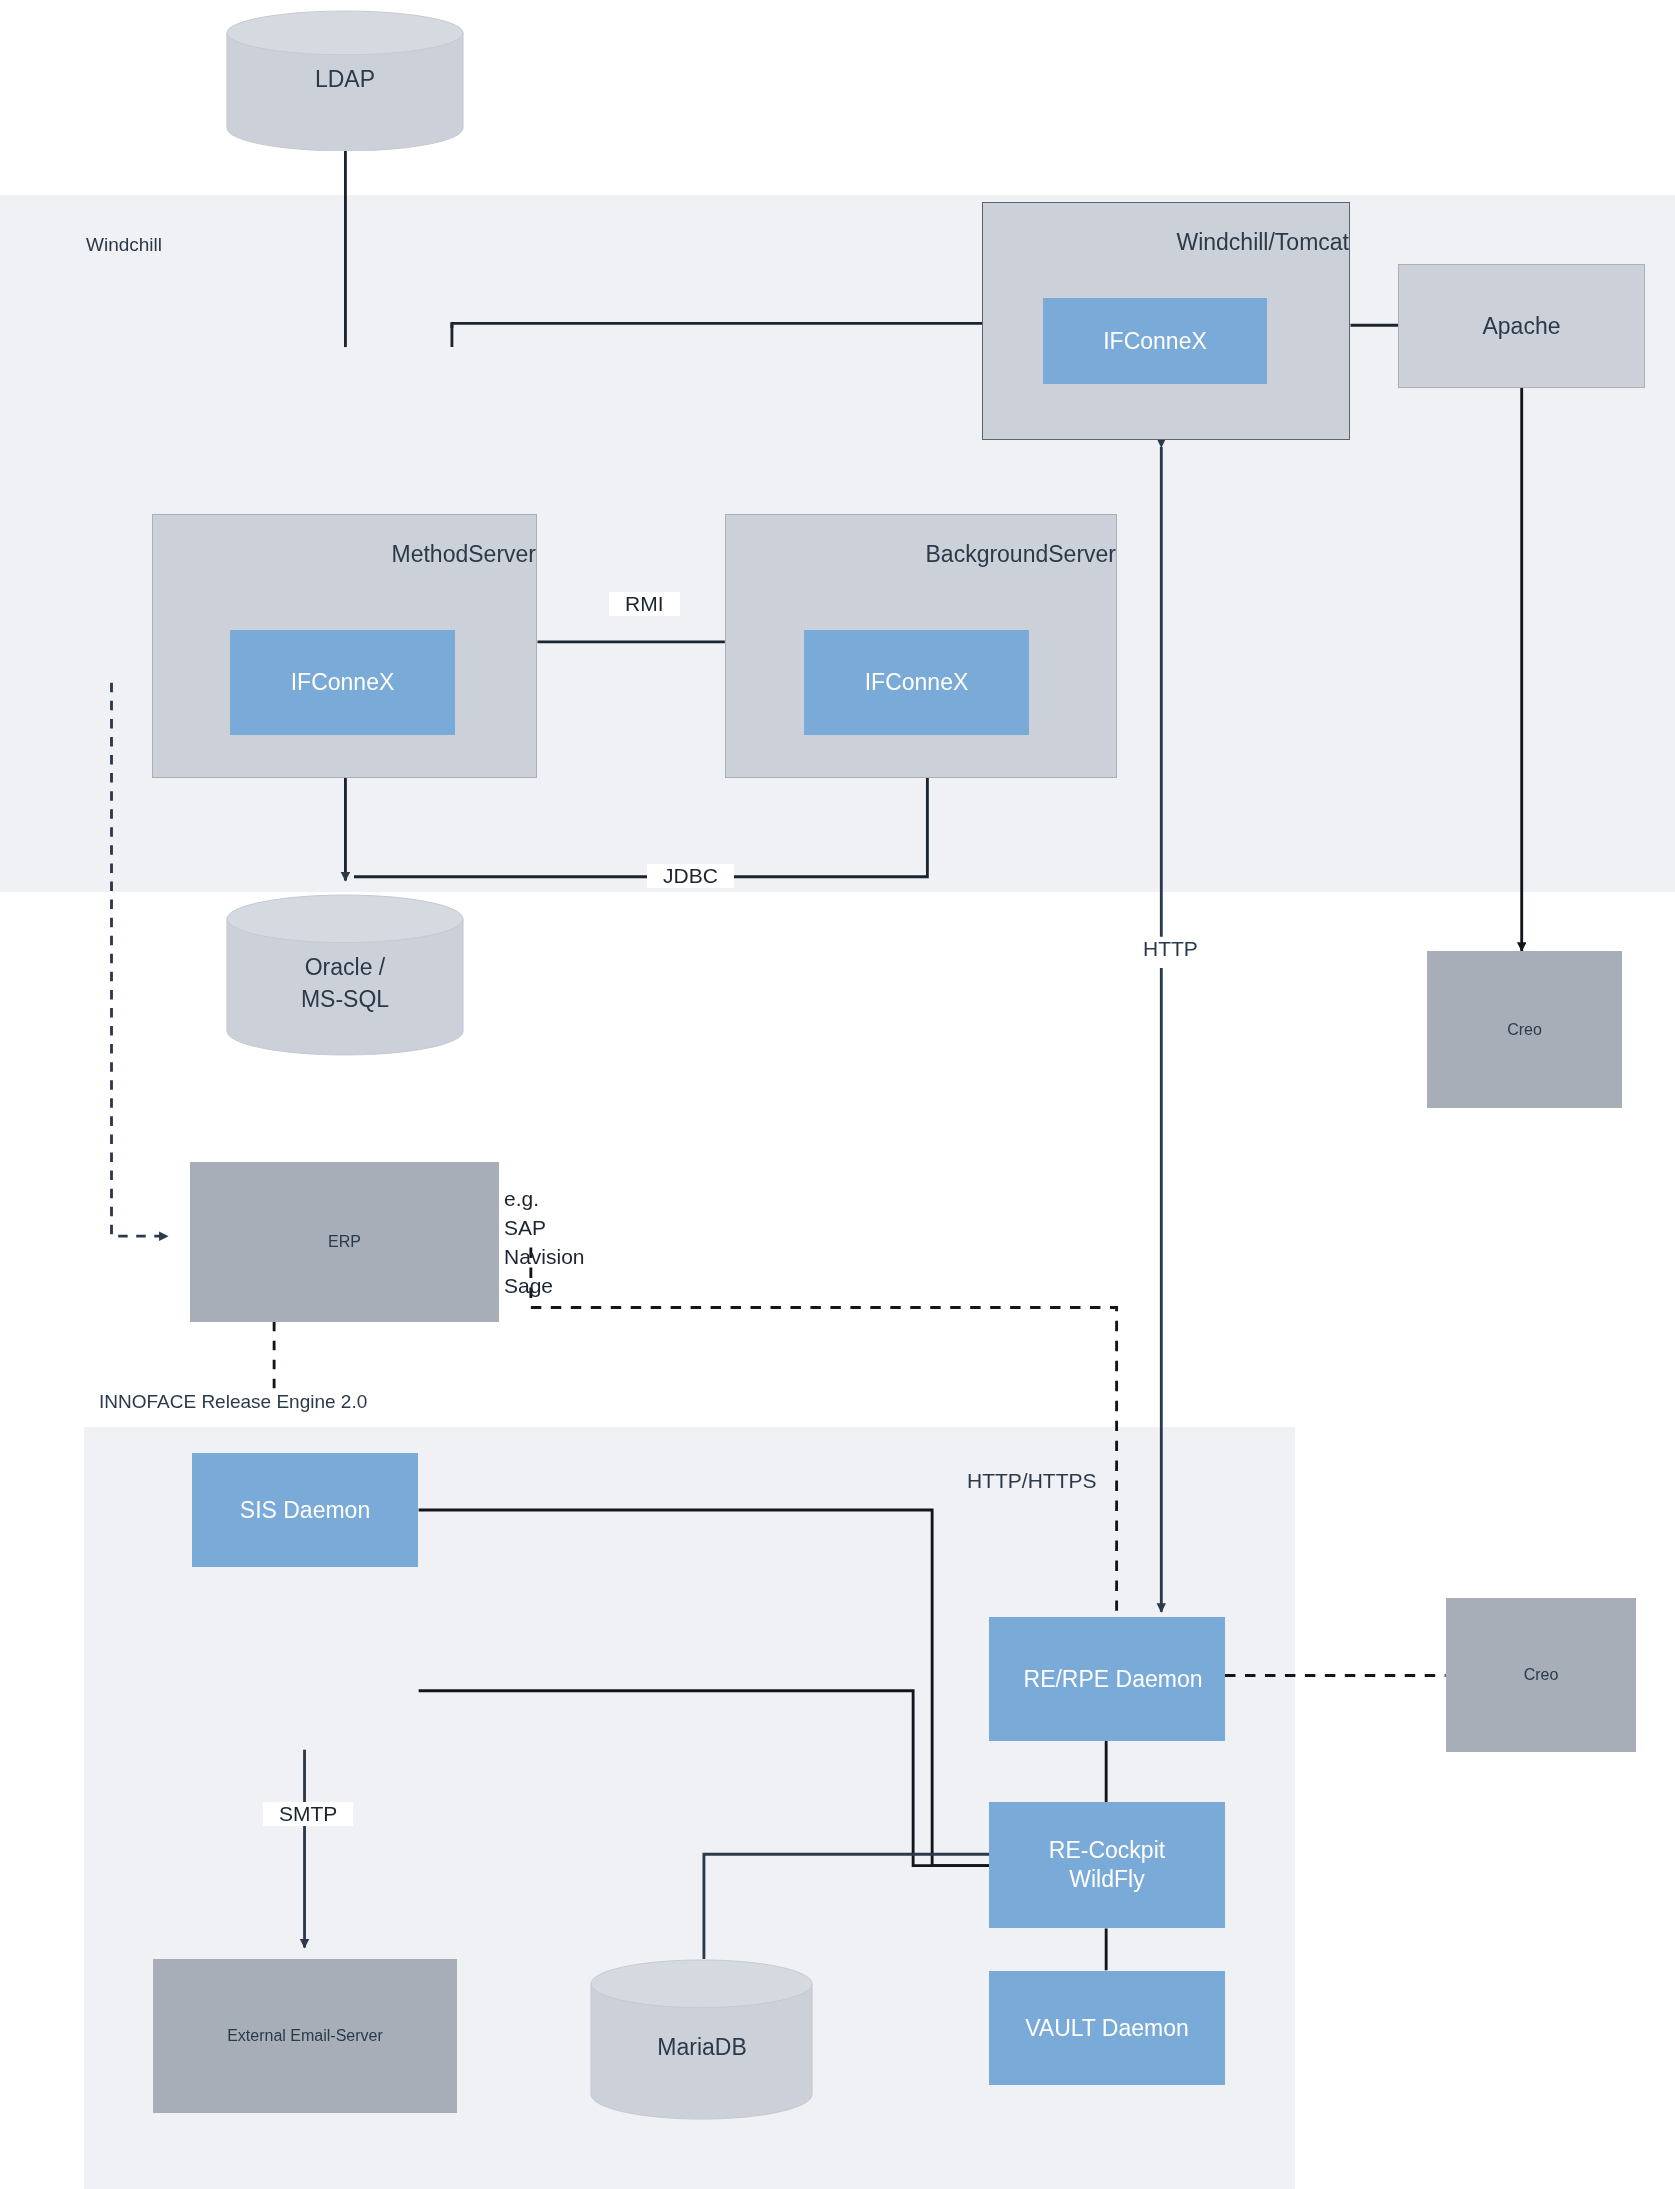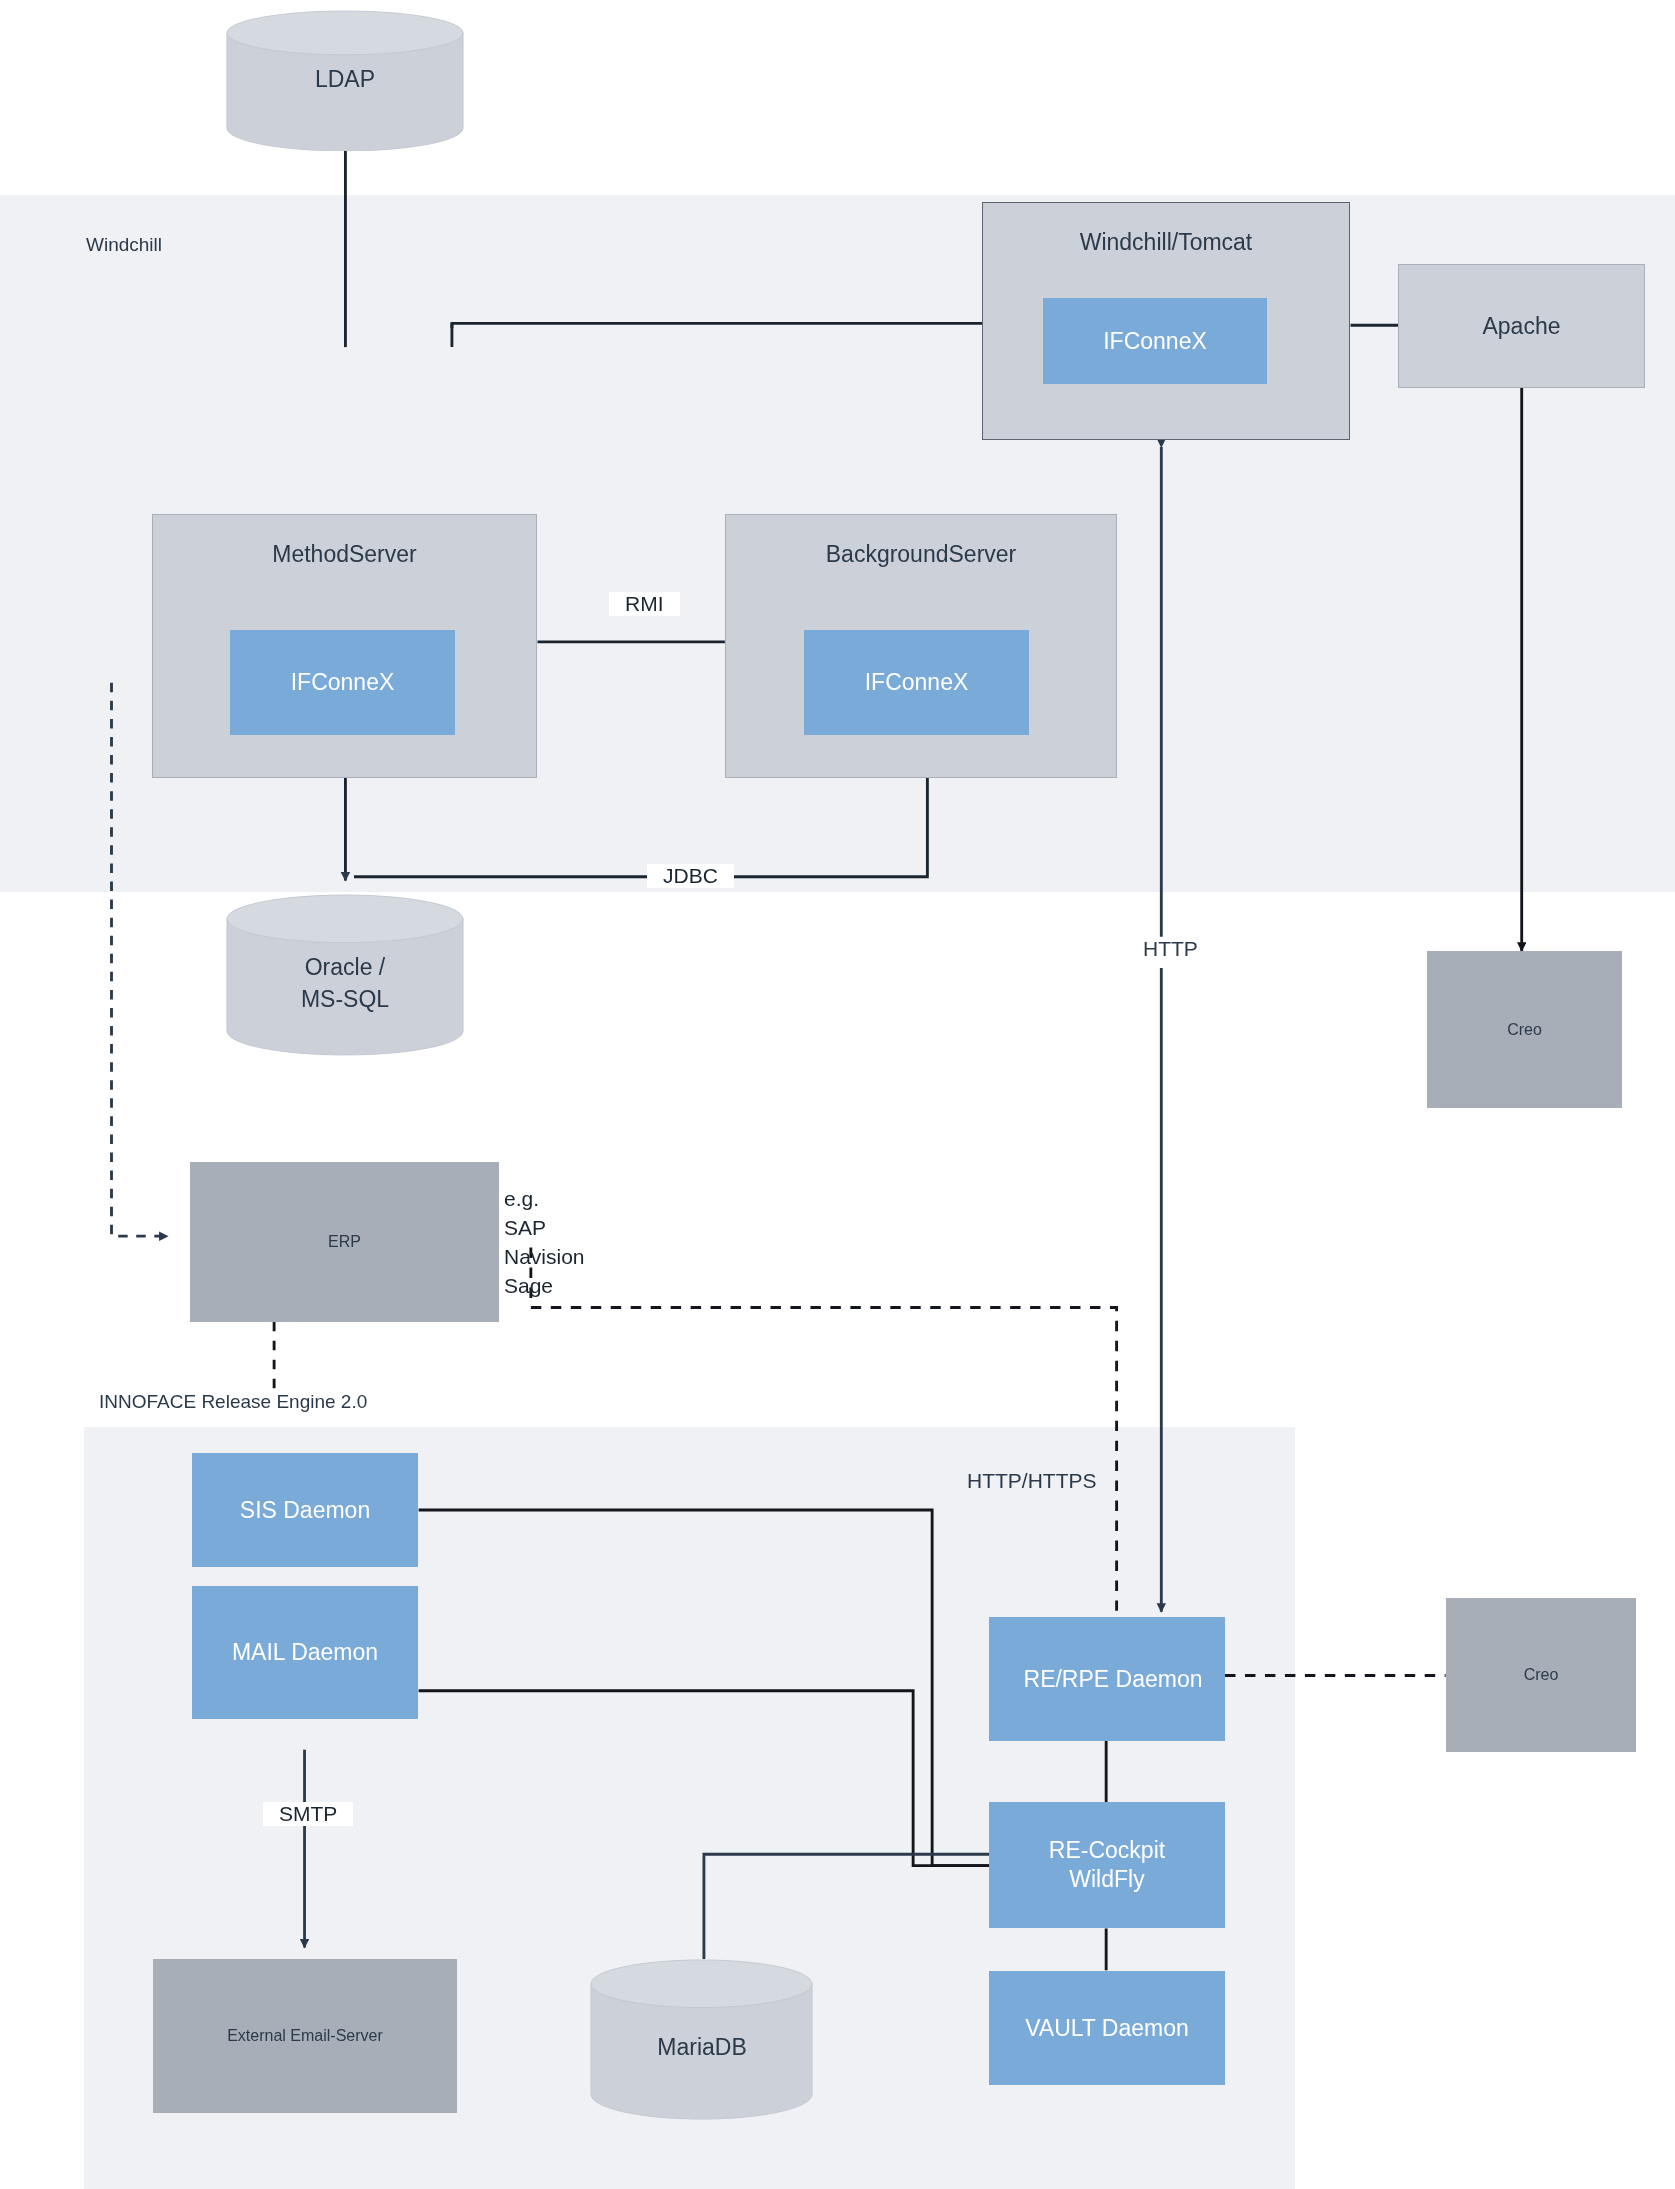--- a/index.html
+++ b/index.html
@@ -8,21 +8,21 @@
   #stage{position:relative;width:1676px;height:2189px;background:#ffffff;overflow:hidden;}
   svg.layer{position:absolute;left:0;top:0;width:1676px;height:2189px;}
   .zone{position:absolute;background:#eff1f5;}
   .zone-label{position:absolute;color:#2b3a4a;font-size:19px;white-space:nowrap;}
   .node{position:absolute;box-sizing:border-box;display:flex;align-items:center;justify-content:center;text-align:center;line-height:1.25;}
   .grey-box{background:#ccd0d8;border:1.9px solid #5c6470;color:#2b3a4a;font-size:23px;}
   .grey-box-light{background:#ccd0d8;border:1px solid #aab0ba;color:#2b3a4a;font-size:23px;}
   .dark-grey-box{background:#a7aeb8;border:none;color:#2b3a4a;font-size:16px;}
   .blue-box{background:#7aaad8;border:none;color:#ffffff;font-size:23px;}
   .container-box{align-items:flex-start;justify-content:center;}
-  .container-title{position:absolute;width:100%;top:25px;left:0;text-align:center;font-size:23px;color:#2b3a4a;}
+  .container-title{position:absolute;width:100%;top:25px;left:0;text-align:right;font-size:23px;color:#2b3a4a;}
   .cyl{position:absolute;}
   .cyl-label{position:absolute;width:100%;text-align:center;color:#2b3a4a;font-size:23px;line-height:1.3;pointer-events:none;}
   .edge-label{position:absolute;background:#ffffff;color:#1b2530;font-size:21px;padding:0 16px;white-space:nowrap;}
   .edge-label.plain{background:transparent;color:#2b3a4a;}
   .note{position:absolute;color:#1b2530;font-size:21px;line-height:1.38;white-space:pre;}
 </style>
 </head>
 <body>
 
 <div id="stage">
@@ -165,23 +165,20 @@
   </div>
   <div class="note" style="left:504px;top:1185px;">e.g.
 SAP
 Navision
 Sage</div>
 
   <div class="node blue-box" style="left:192px;top:1453px;width:226px;height:114px;">
     <span>SIS Daemon</span>
   </div>
 
-  <div class="node blue-box" style="left:192px;top:1586px;width:226px;height:133px;">
-    <span>MAIL Daemon</span>
-  </div>
 
   <div class="node blue-box" style="left:989px;top:1617px;width:236px;height:124px;padding-left:12px;">
     <span>RE/RPE Daemon</span>
   </div>
 
   <div class="node blue-box" style="left:989px;top:1802px;width:236px;height:126px;flex-direction:column;">
     <span>RE-Cockpit</span>
     <span>WildFly</span>
   </div>
 

